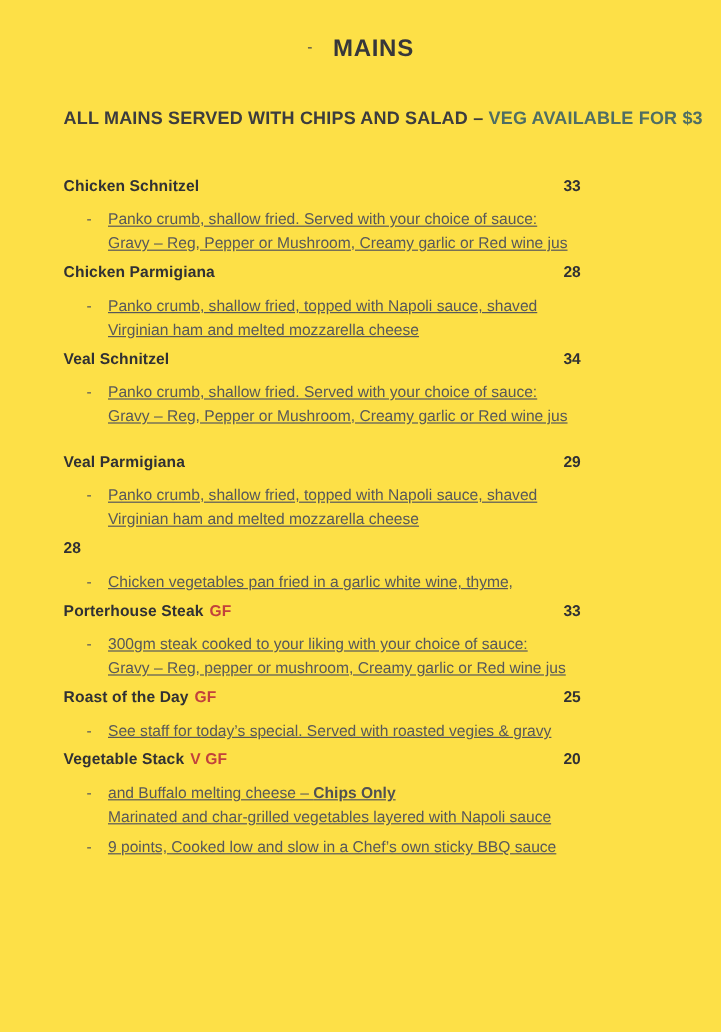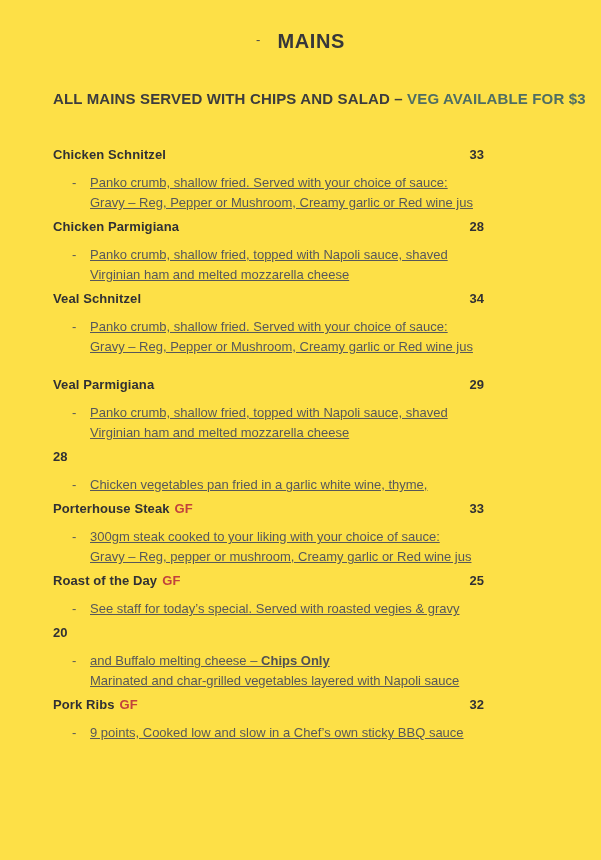--- a/index.html
+++ b/index.html
@@ -193,36 +193,33 @@
     <div class="item-desc">
       <span class="desc-dash">-</span>
       <span class="desc-lines">
             <div class="desc-line">See staff for today’s special. Served with roasted vegies &amp; gravy</div>
           </span>
     </div>
   </div>
 
   <div class="item">
     <div class="item-name-row">
+      <span class="item-name"><span>Vegetable Stack</span><span class="item-badge">V GF</span></span>
       <span class="item-price">20</span>
     </div>
     <div class="item-desc">
       <span class="desc-dash">-</span>
       <span class="desc-lines">
             <div class="desc-line">and Buffalo melting cheese – <b>Chips Only</b></div>
             <div class="desc-line">Marinated and char-grilled vegetables layered with Napoli sauce</div>
           </span>
     </div>
   </div>
 
   <div class="item">
-    <div class="item-name-row">
-      <span class="item-name"><span>Pork Ribs</span><span class="item-badge">GF</span></span>
-      <span class="item-price">32</span>
-    </div>
     <div class="item-desc">
       <span class="desc-dash">-</span>
       <span class="desc-lines">
             <div class="desc-line">9 points, Cooked low and slow in a Chef’s own sticky BBQ sauce</div>
           </span>
     </div>
   </div>
 </div>
 
 </div>

